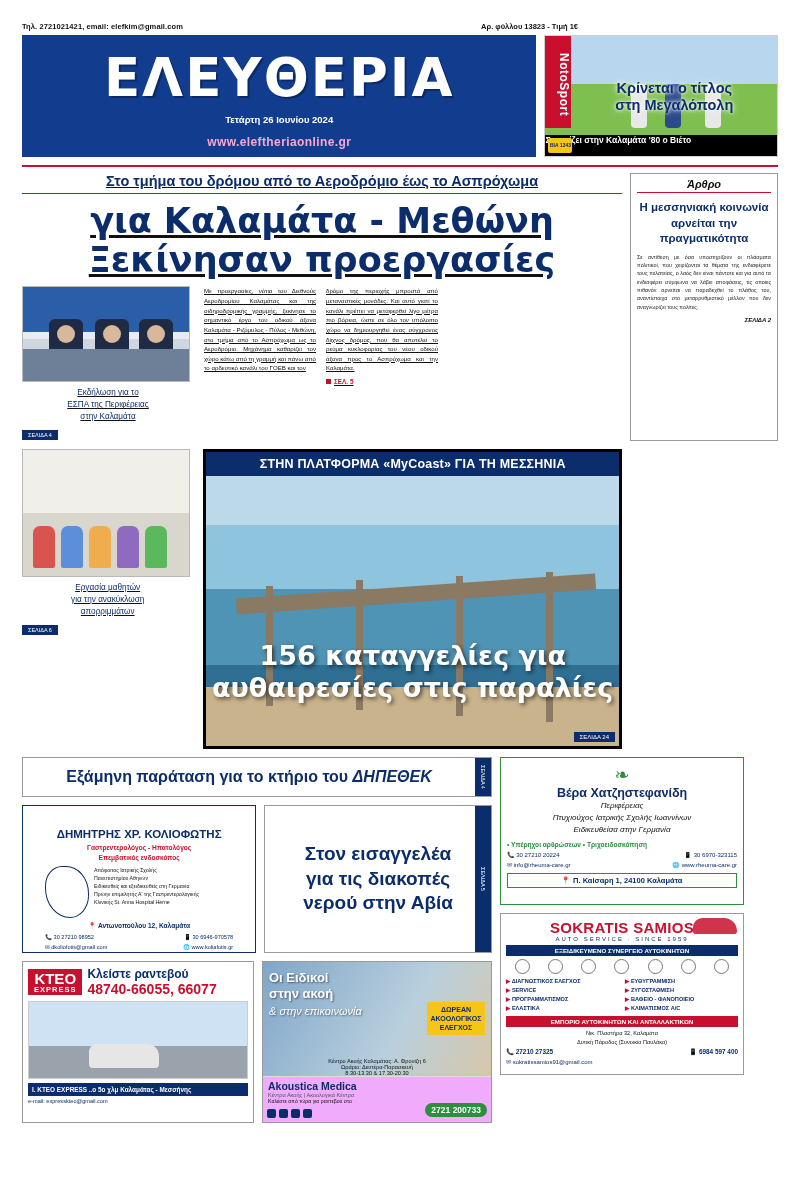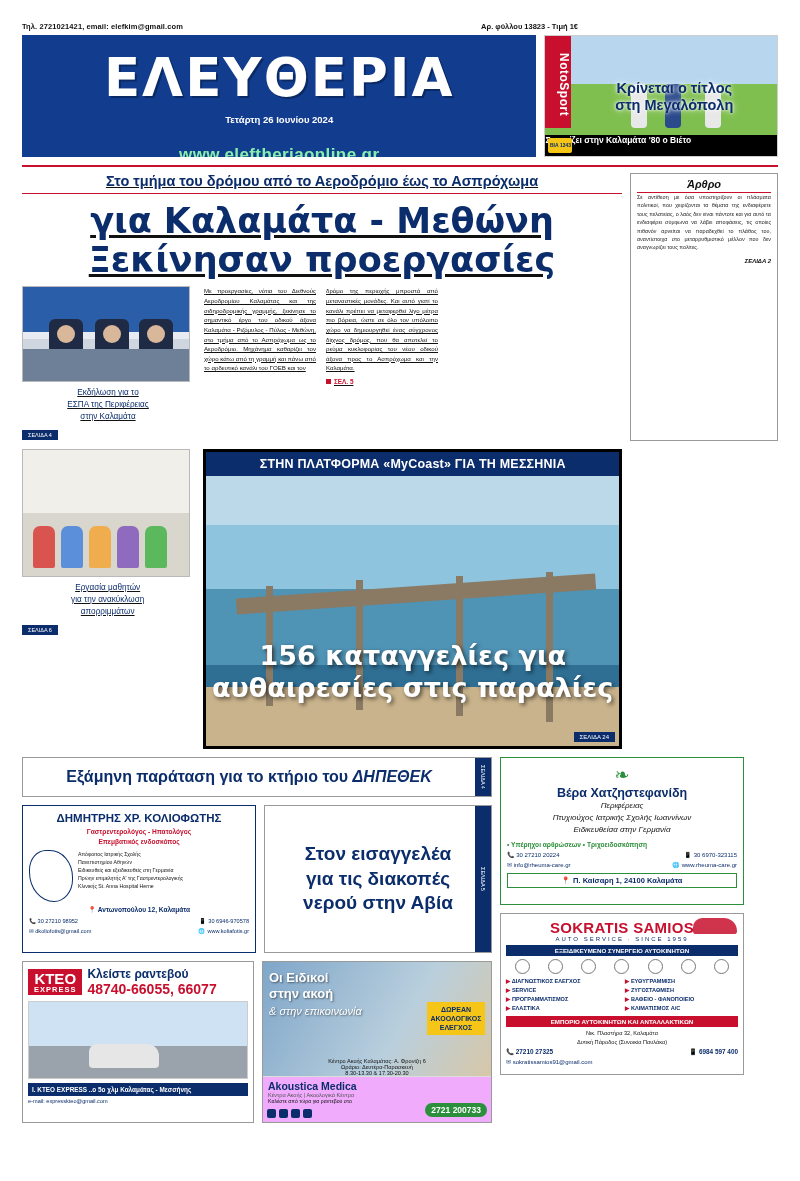--- a/index.html
+++ b/index.html
@@ -20,21 +20,21 @@
 
   
   .masthead-row { display: flex; margin-top: 4px; gap: 8px; }
   .masthead { position: relative; width: 520px; height: 122px; background: #123d8f; overflow: hidden; }
   .masthead .title {
     color: #fff; font-family: "DejaVu Sans", sans-serif; font-weight: bold;
     font-size: 53px; letter-spacing: 2px; text-align: center; line-height: 1;
     margin-top: 16px; text-shadow: 2px 2px 0 #0a2a66;
   }
   .masthead .dateline { color: #fff; text-align: center; font-size: 9.5px; margin-top: 10px; font-weight: bold; }
-  .masthead .site { color: #86efac; text-align: center; font-size: 17px; font-weight: bold; margin-top: 20px; letter-spacing: .4px; }
+  .masthead .site { color: #f9a8d4; text-align: center; font-size: 12px; font-weight: bold; margin-top: 10px; letter-spacing: .4px; }
 
   .promo { position: relative; width: 236px; height: 122px; border: 1px solid #cfcfcf; background: #dfe8dc; overflow: hidden; }
   .promo .photo { position: absolute; inset: 0; background:
       linear-gradient(#b8d7ef 0 40%, #7fbf4f 40% 100%);
   }
   .promo .player { position: absolute; bottom: 28px; width: 16px; height: 44px; background: #2b4a8b; border-radius: 4px; }
   .promo .p1 { left: 86px; background:#e8e8e8; }
   .promo .p2 { left: 120px; }
   .promo .p3 { left: 160px; background:#e8e8e8; }
   .promo .ribbon {
@@ -118,21 +118,21 @@
   .headbox .txt i { font-style: italic; }
   .sidetab { width:16px; height:100%; background:#0b2d6b; color:#fff; font-size:5.5px; writing-mode: vertical-rl;
      display:flex; align-items:center; justify-content:center; }
 
   
   .ad { border: 1px solid #9a9a9a; background:#fff; position: relative; overflow:hidden; }
   .tiny { font-size:5.2px; line-height:1.5; }
 
   .adrow { display:flex; gap:8px; margin-top:8px; }
 
-  .ad-koli { width: 236px; height: 148px; padding: 6px; border-color:#0b2d6b; }
+  .ad-koli { width: 236px; height: 148px; padding: 22px; border-color:#0b2d6b; }
   .ad-koli .nm { text-align:center; font-size:11.5px; font-weight:bold; color:#0b2d6b; }
   .ad-koli .sp { text-align:center; font-size:6.6px; color:#c8102e; font-weight:bold; line-height:1.45; margin-top:3px; }
   .ad-koli .body { display:flex; gap:5px; margin-top:4px; }
   .ad-koli .stomach { width:44px; height:52px; border:1.5px solid #0b2d6b; border-radius:40% 55% 45% 60%; flex:none; }
   .ad-koli .lines { font-size:5.2px; line-height:1.55; color:#111; }
   .ad-koli .addr { text-align:center; font-size:6.6px; color:#0b2d6b; font-weight:bold; margin-top:4px; }
   .ad-koli .contacts { display:flex; justify-content:space-between; font-size:5.6px; color:#0b2d6b; margin-top:4px; }
 
   .ad-eis { width: 230px; height: 148px; display:flex; align-items:center; justify-content:center; }
   .ad-eis .t { text-align:center; font-size:19px; font-weight:bold; color:#0b2d6b; line-height:1.3; }
@@ -290,20 +290,21 @@
             <div>αυθαιρεσίες στις παραλίες</div>
           </div>
           <div class="fsel">ΣΕΛΙΔΑ 24</div>
         </div>
       </div>
     </div>
 
     <div class="rightcol">
       <div class="artbox">
         <div class="lbl">Άρθρο</div>
+        <h3>Η μεσσηνιακή κοινωνία αρνείται την πραγματικότητα</h3>
         <p>Σε αντίθεση με όσα υποστηρίζουν οι πλάσματα πολιτικοί, που χειρίζονται τα θέματα της ενδιαφέρετε τους πελατείας, ο λαός δεν είναι πάντοτε και για αυτό τα ενδιαφέρει σύμφωνα να λάβει αποφάσεις, τις οποίες πιθανόν αρνείται να παραδεχθεί το πλάθος του, αναντίστοιχα στο μεταρρυθμιστικό μέλλον που δεν αναγνωρίζει τους πολίτες.</p>
         <div class="seeat">ΣΕΛΙΔΑ 2</div>
       </div>
     </div>
   </div>
 
   <div class="band">
     <div class="bandleft">
       <div class="headbox">
         <div class="txt"><span>Εξάμηνη παράταση για το κτήριο του </span><i>ΔΗΠΕΘΕΚ</i></div>

